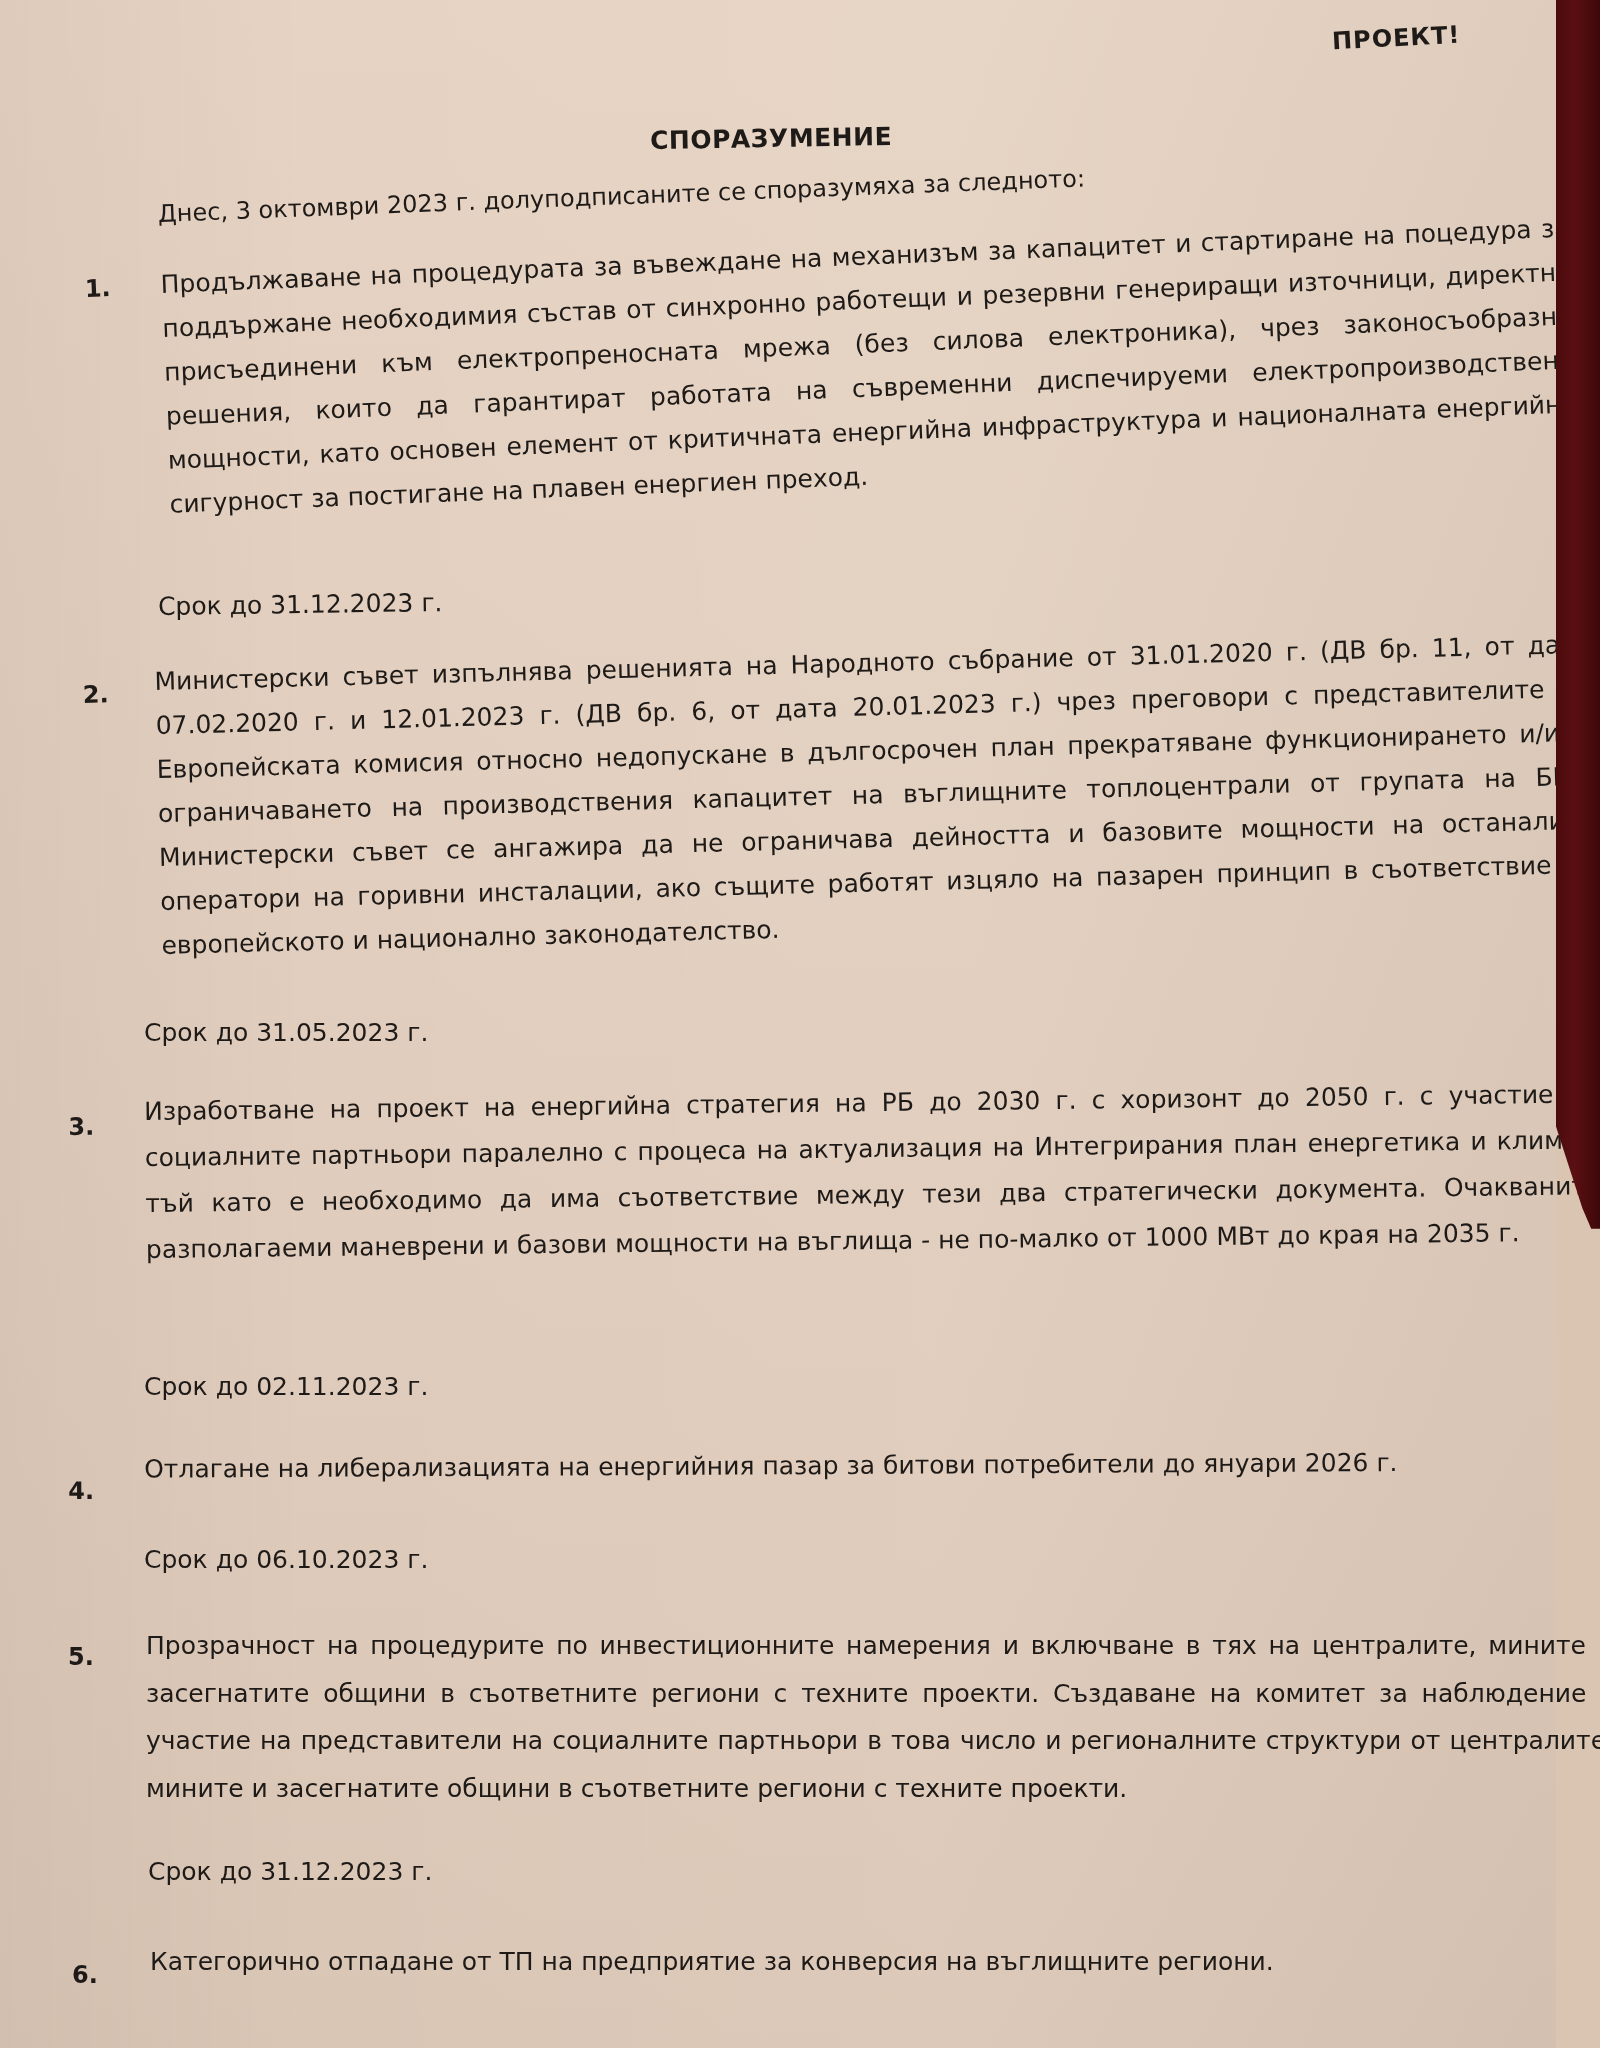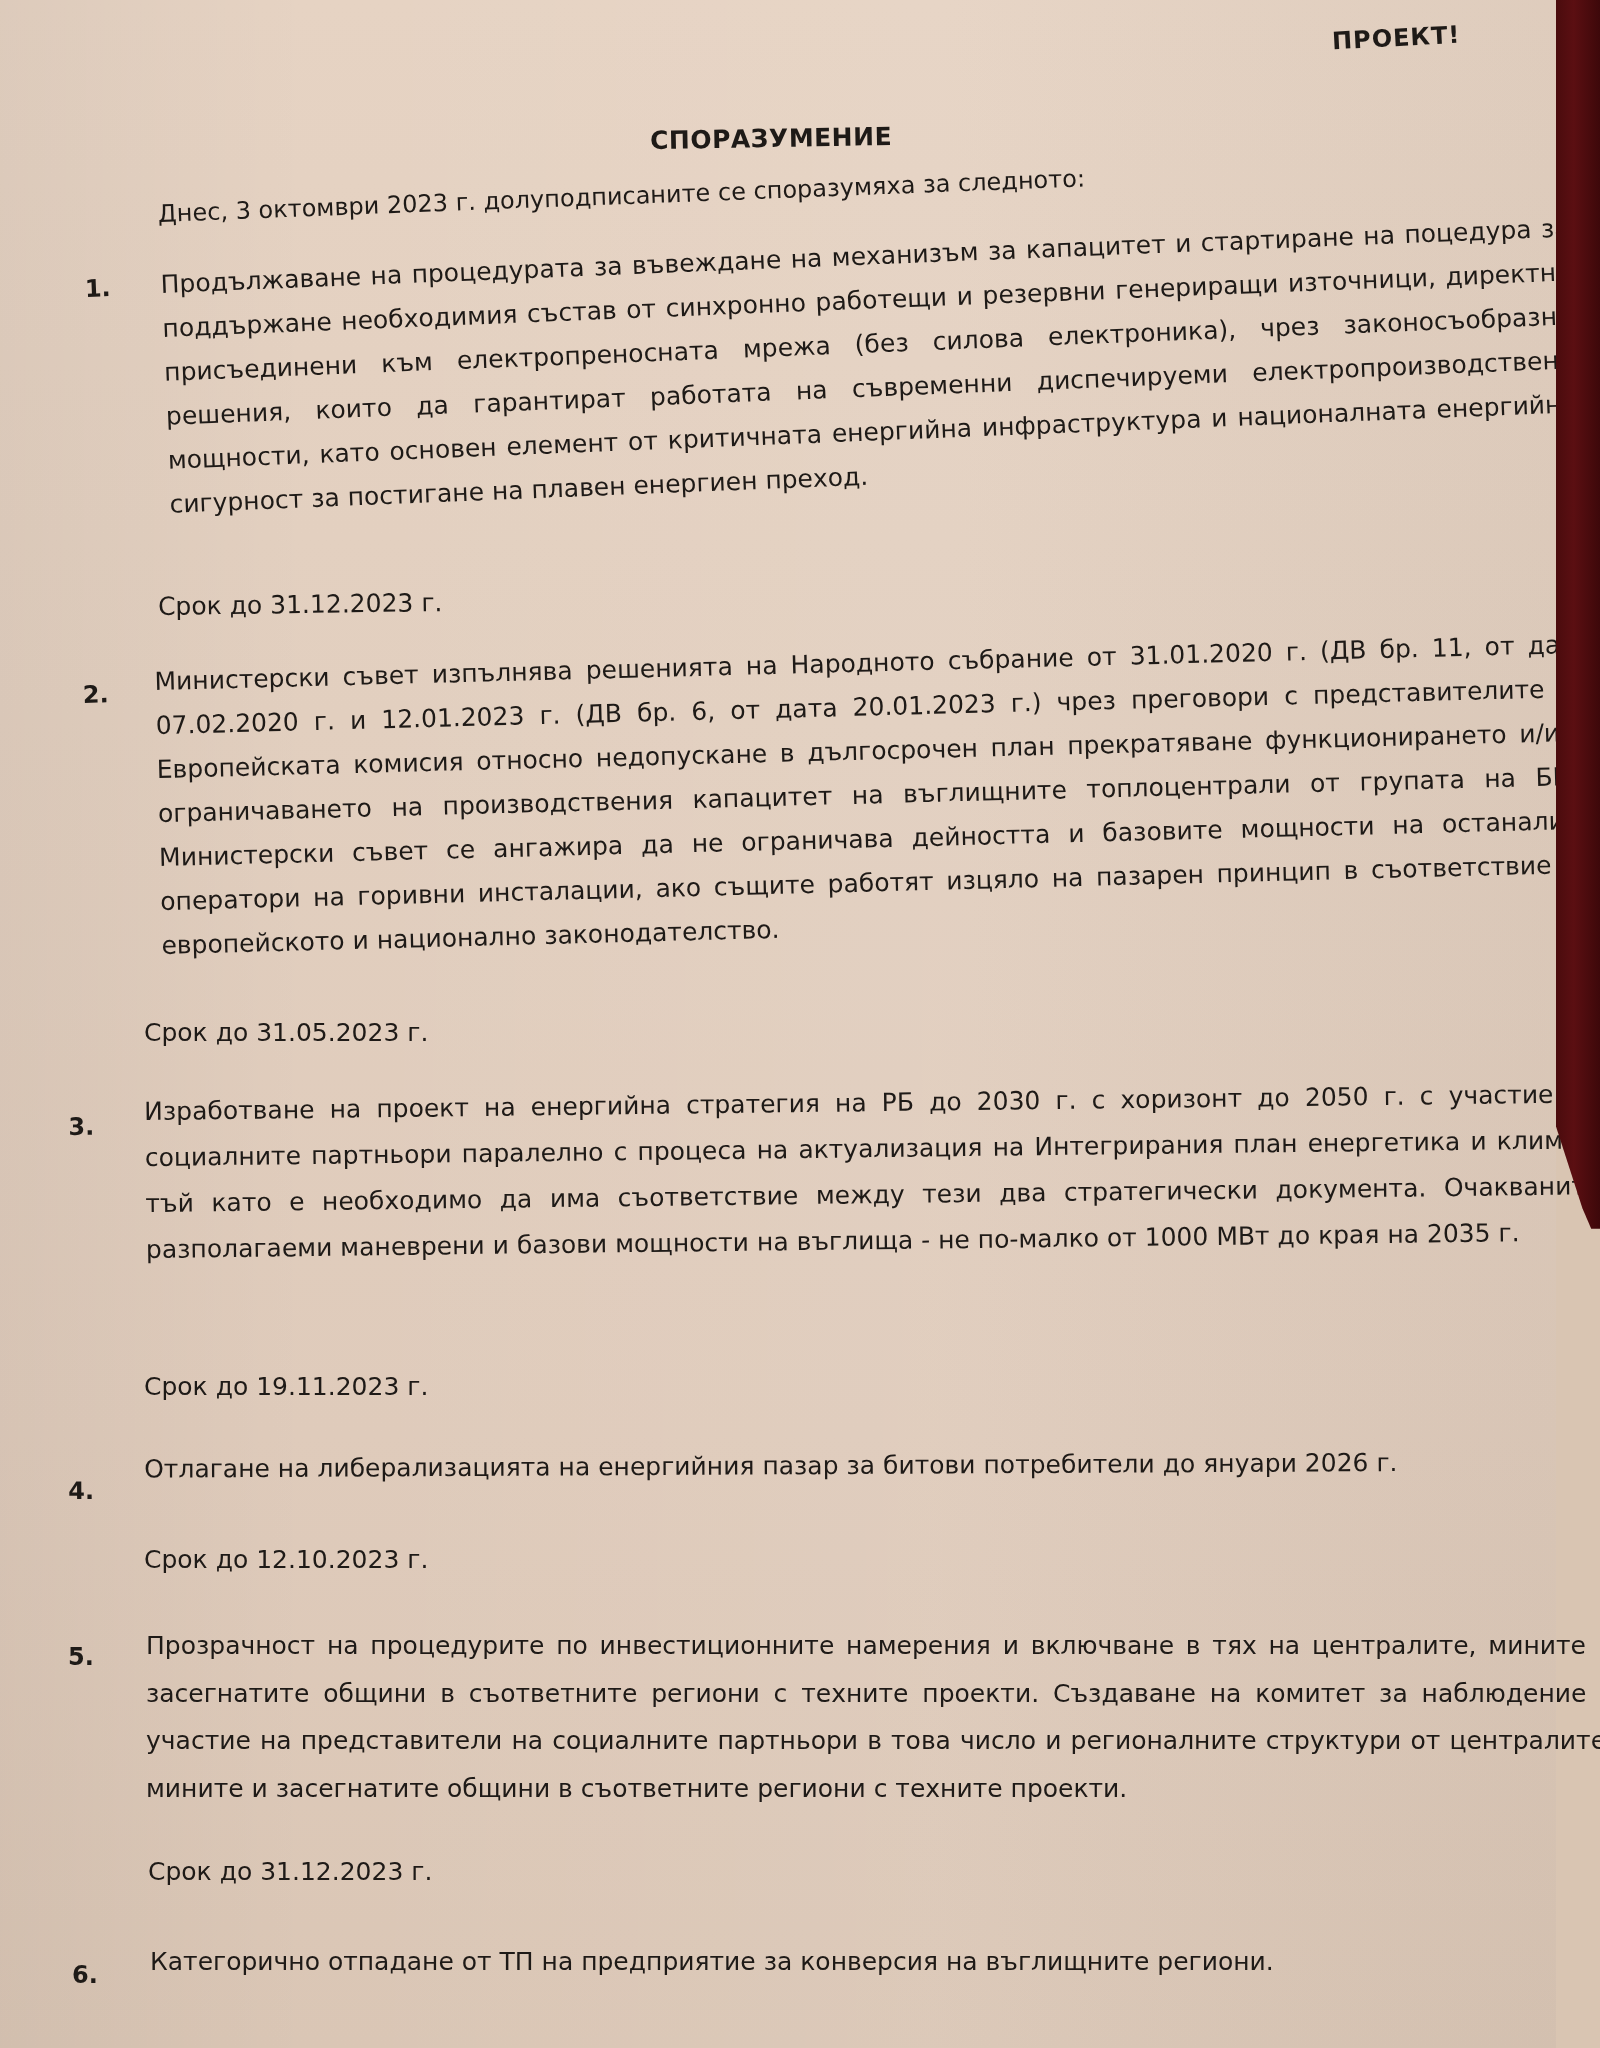--- a/index.html
+++ b/index.html
@@ -134,27 +134,27 @@
   <div class="item" id="item2">
     <span class="num">2.</span>
     <div class="text">Министерски съвет изпълнява решенията на Народното събрание от 31.01.2020 г. (ДВ бр. 11, от дата 07.02.2020 г. и 12.01.2023 г. (ДВ бр. 6, от дата 20.01.2023 г.) чрез преговори с представителите на Европейската комисия относно недопускане в дългосрочен план прекратяване функционирането и/или ограничаването на производствения капацитет на въглищните топлоцентрали от групата на БЕХ. Министерски съвет се ангажира да не ограничава дейността и базовите мощности на останалите оператори на горивни инсталации, ако същите работят изцяло на пазарен принцип в съответствие на европейското и национално законодателство.</div>
   </div>
   <div class="deadline" id="dl2">Срок до 31.05.2023 г.</div>
 
   <div class="item" id="item3">
     <span class="num">3.</span>
     <div class="text">Изработване на проект на енергийна стратегия на РБ до 2030 г. с хоризонт до 2050 г. с участие на социалните партньори паралелно с процеса на актуализация на Интегрирания план енергетика и климат, тъй като е необходимо да има съответствие между тези два стратегически документа. Очакваните разполагаеми маневрени и базови мощности на въглища - не по-малко от 1000 МВт до края на 2035 г.</div>
   </div>
-  <div class="deadline" id="dl3">Срок до 19.11.2023 г.</div>
+  <div class="deadline" id="dl3">Срок до 02.11.2023 г.</div>
 
   <div class="item" id="item4">
     <span class="num">4.</span>
     <div class="text">Отлагане на либерализацията на енергийния пазар за битови потребители до януари 2026 г.</div>
   </div>
-  <div class="deadline" id="dl4">Срок до 12.10.2023 г.</div>
+  <div class="deadline" id="dl4">Срок до 06.10.2023 г.</div>
 
   <div class="item" id="item5">
     <span class="num">5.</span>
     <div class="text">Прозрачност на процедурите по инвестиционните намерения и включване в тях на централите, мините и засегнатите общини в съответните региони с техните проекти. Създаване на комитет за наблюдение с участие на представители на социалните партньори в това число и регионалните структури от централите, мините и засегнатите общини в съответните региони с техните проекти.</div>
   </div>
   <div class="deadline" id="dl5">Срок до 31.12.2023 г.</div>
 
   <div class="item" id="item6">
     <span class="num">6.</span>
     <div class="text">Категорично отпадане от ТП на предприятие за конверсия на въглищните региони.</div>

